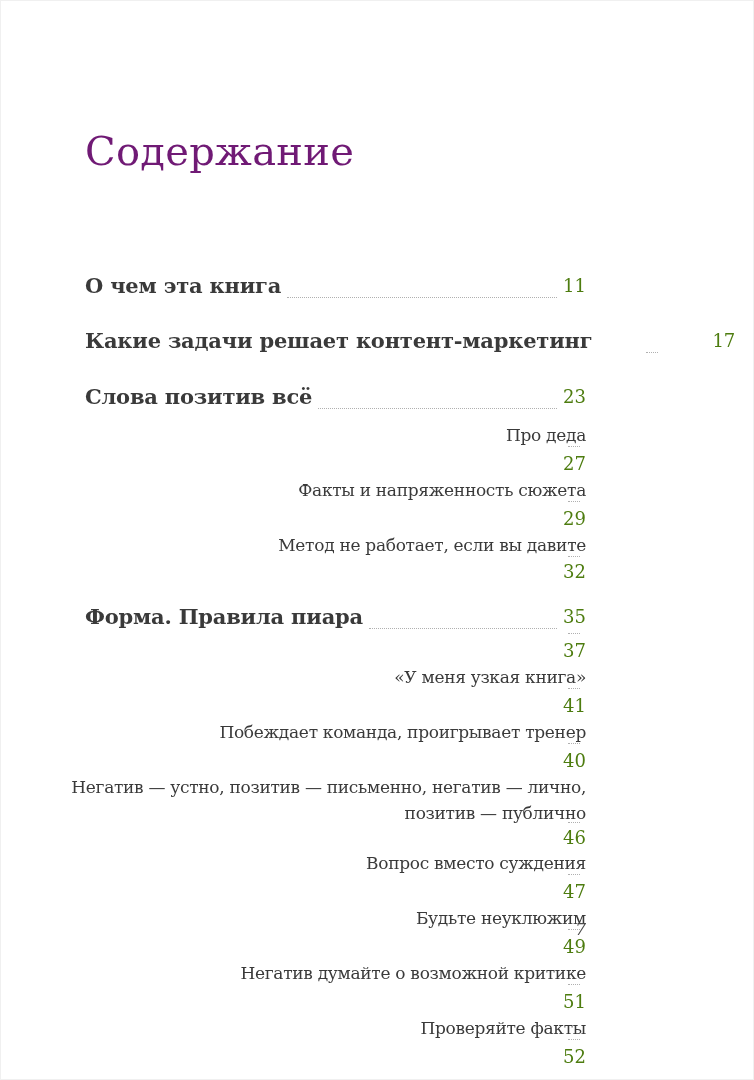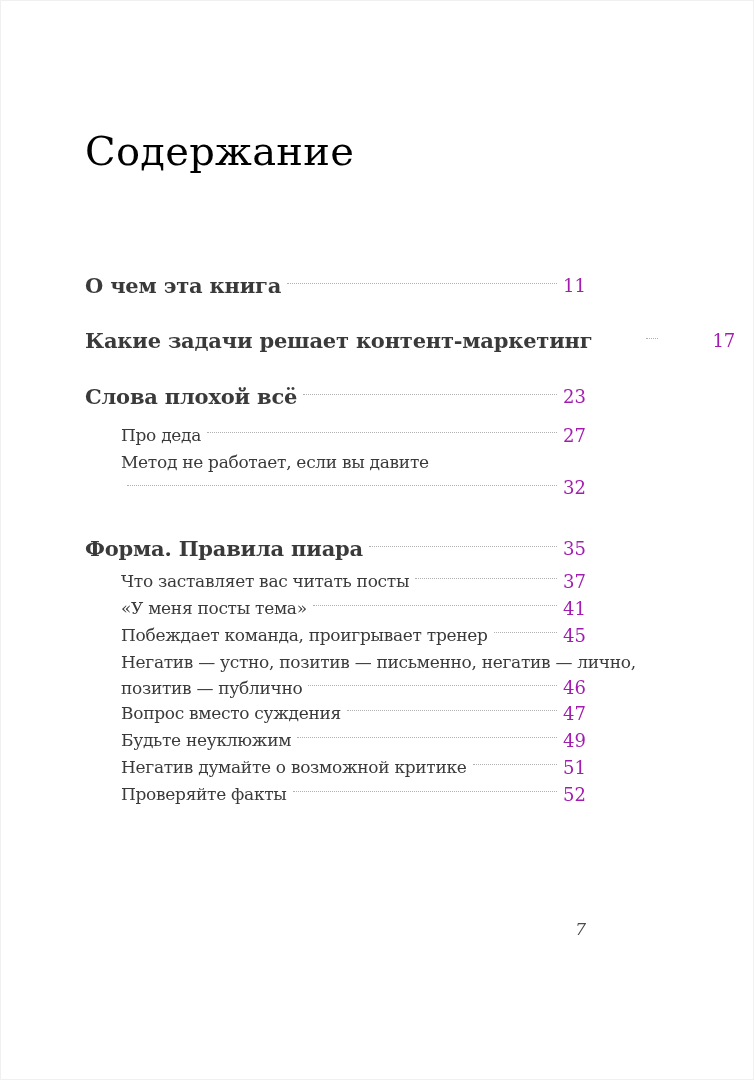--- a/index.html
+++ b/index.html
@@ -23,67 +23,68 @@
     left: 84px;
     top: 128px;
     width: 501px;
   }
   .title {
     font-size: 40px;
     font-weight: 400;
     line-height: 44px;
     margin: 0;
     letter-spacing: 0.3px;
-    color: #000000;
+    color: #701a75;
   }
   .toc {
     margin-top: 98px;
   }
   .row {
     display: flex;
-    align-items: center;
+    align-items: flex-end;
   }
   .row .txt {
     white-space: nowrap;
   }
   .l1 {
     font-size: 21px;
     font-weight: 700;
     line-height: 30px;
     letter-spacing: -0.2px;
   }
   .l2 {
     font-size: 17px;
     font-weight: 400;
     line-height: 27px;
     padding-left: 36px;
     letter-spacing: -0.3px;
+    flex-direction: column;
   }
   .wrap-cont {
     line-height: 24px;
   }
   .mt-25 { margin-top: 25px; gap: 48px; }
   .mt-26 { margin-top: 26px; }
-  .mt-18 { margin-top: 34px; }
+  .mt-18 { margin-top: 18px; }
   .mt-10 { margin-top: 10px; }
   .mt-4  { margin-top: 4px; }
   .leader {
     flex: 1;
     margin: 0 6px;
     border-bottom: 1px dotted #b0b0b0;
     position: relative;
     top: -3px;
     min-width: 12px;
   }
   .num {
     font-size: 18px;
     font-weight: 400;
     min-width: 22px;
     text-align: right;
-    color: #a21caf;
+    color: #4d7c0f;
     letter-spacing: 0;
   }
   .folio {
     position: absolute;
     left: 84px;
     top: 918px;
     width: 501px;
     text-align: right;
     font-style: italic;
     font-size: 17px;
@@ -106,64 +107,68 @@
         <span class="num">11</span>
       </div>
 
       <div class="row l1 mt-25">
         <span class="txt">Какие задачи решает контент-маркетинг</span>
         <span class="leader"></span>
         <span class="num">17</span>
       </div>
 
       <div class="row l1 mt-26">
-        <span class="txt">Слова плохой всё</span>
+        <span class="txt">Слова позитив всё</span>
         <span class="leader"></span>
         <span class="num">23</span>
       </div>
 
       <div class="row l2 mt-10">
         <span class="txt">Про деда</span>
         <span class="leader"></span>
         <span class="num">27</span>
       </div>
 
+      <div class="row l2">
+        <span class="txt">Факты и напряженность сюжета</span>
+        <span class="leader"></span>
+        <span class="num">29</span>
+      </div>
 
       <div class="row l2">
         <span class="txt">Метод не работает, если вы давите</span>
       </div>
 
       <div class="row l2 wrap-cont">
         <span class="leader"></span>
         <span class="num">32</span>
       </div>
 
       <div class="row l1 mt-18">
         <span class="txt">Форма. Правила пиара</span>
         <span class="leader"></span>
         <span class="num">35</span>
       </div>
 
       <div class="row l2 mt-4">
-        <span class="txt">Что заставляет вас читать посты</span>
         <span class="leader"></span>
         <span class="num">37</span>
       </div>
 
       <div class="row l2">
-        <span class="txt">«У меня посты тема»</span>
+        <span class="txt">«У меня узкая книга»</span>
         <span class="leader"></span>
         <span class="num">41</span>
       </div>
 
 
       <div class="row l2">
         <span class="txt">Побеждает команда, проигрывает тренер</span>
         <span class="leader"></span>
-        <span class="num">45</span>
+        <span class="num">40</span>
       </div>
 
       <div class="row l2">
         <span class="txt">Негатив — устно, позитив — письменно, негатив — лично,</span>
       </div>
 
       <div class="row l2 wrap-cont">
         <span class="txt">позитив — публично</span>
         <span class="leader"></span>
         <span class="num">46</span>

